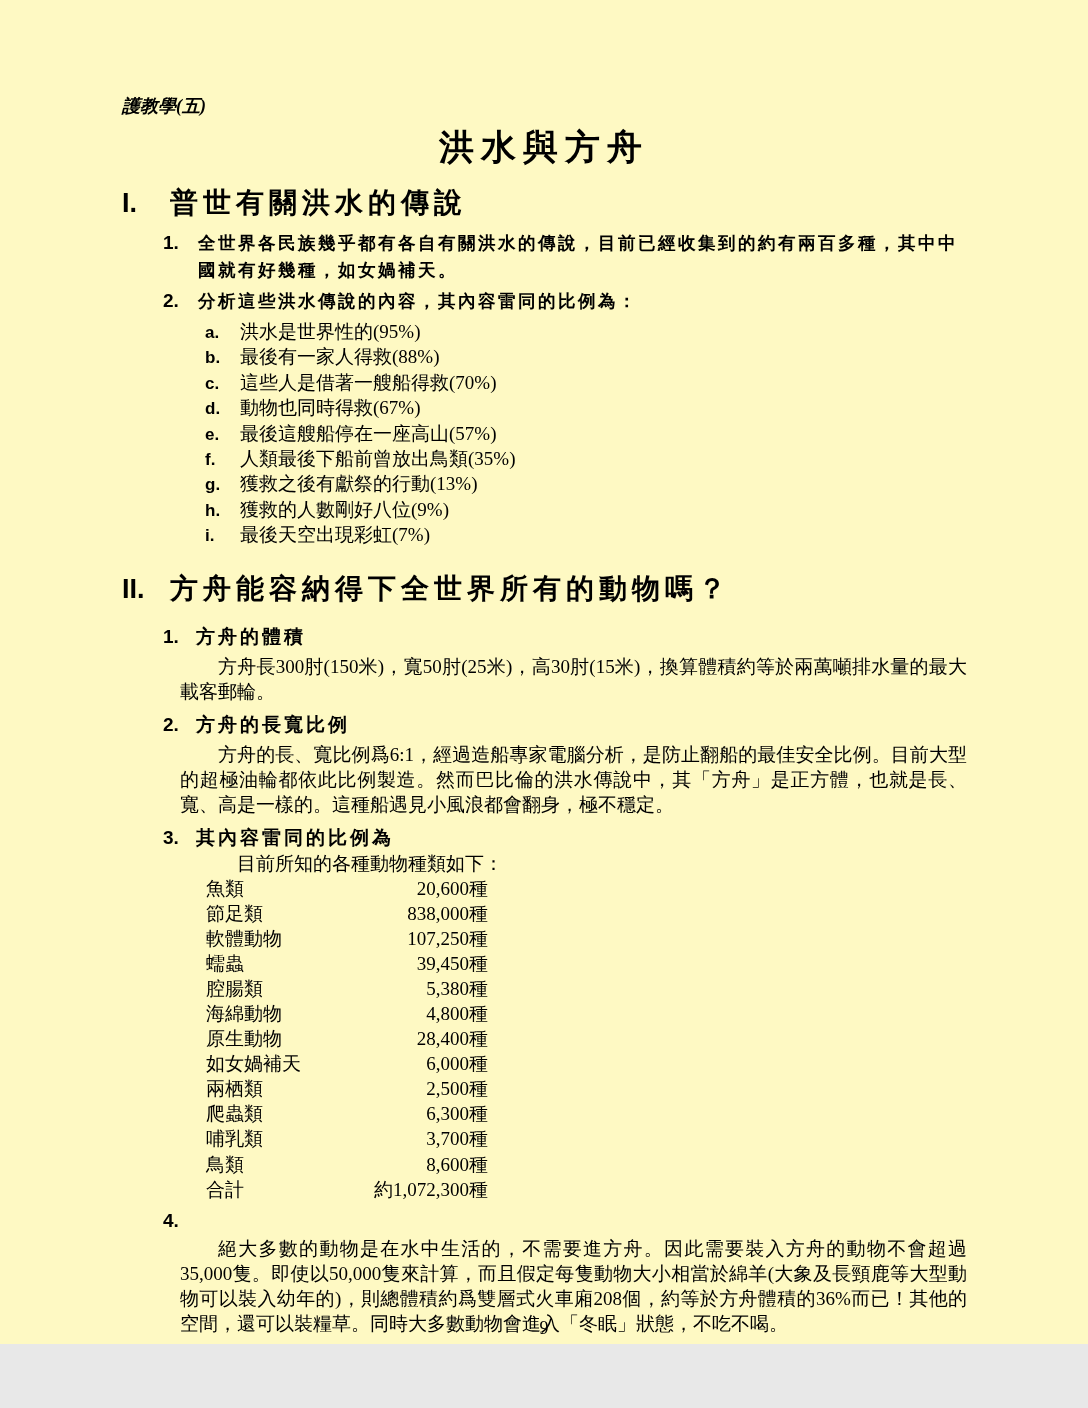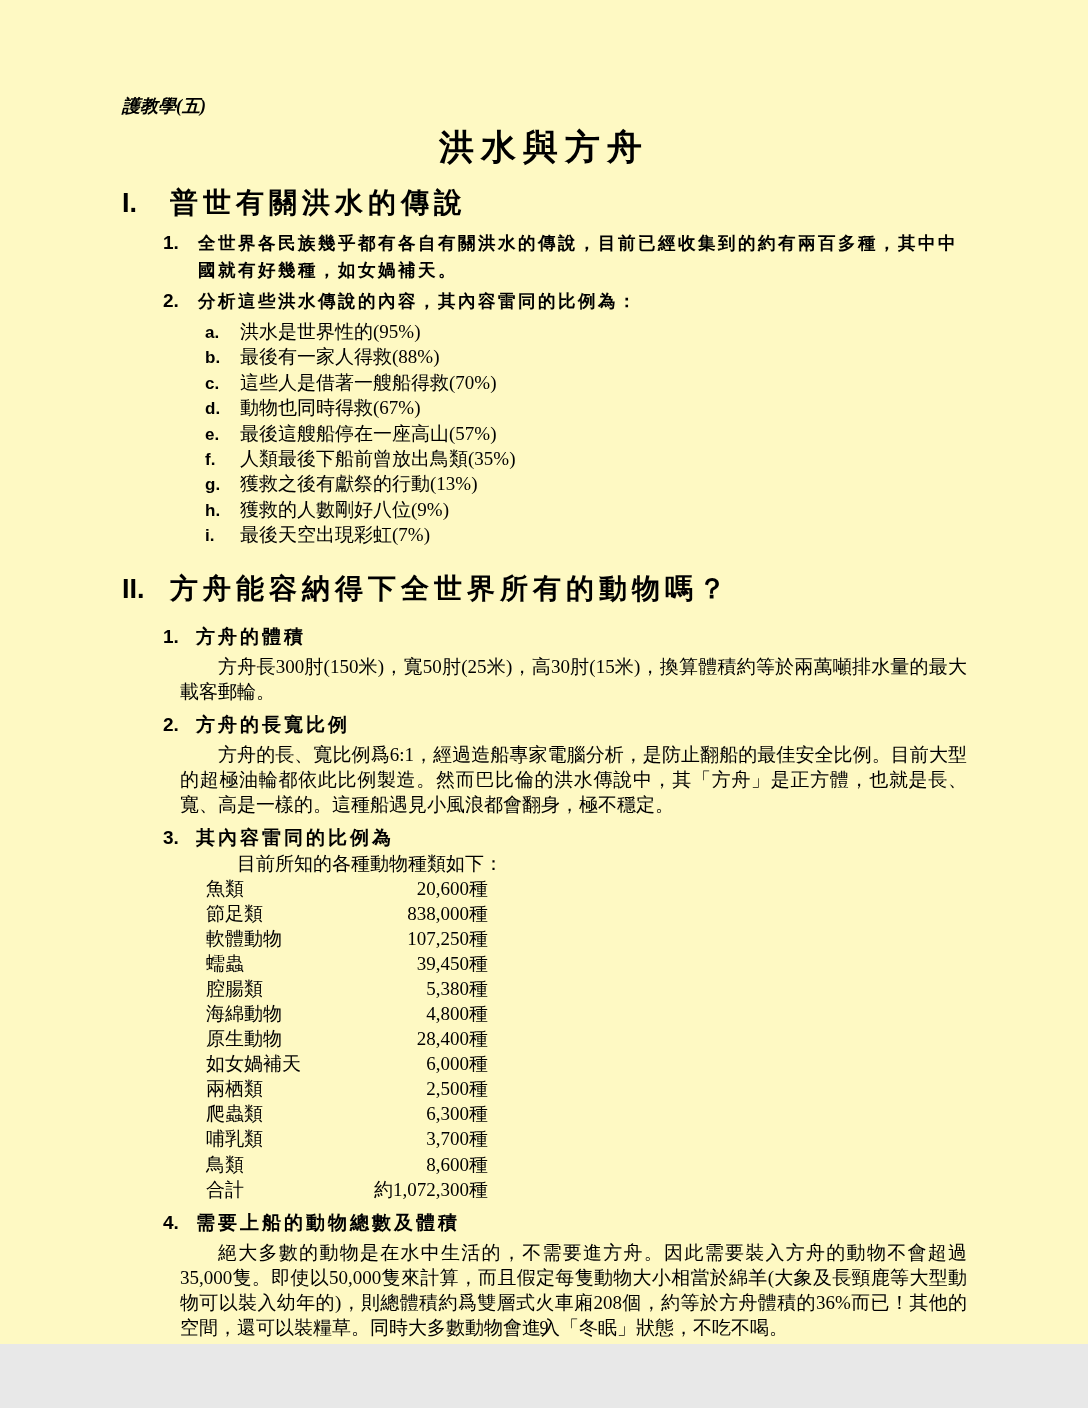--- a/index.html
+++ b/index.html
@@ -221,21 +221,20 @@
         <span class="a-value">8,600種</span>
       </div>
       <div class="a-row">
         <span class="a-label">合計</span>
         <span class="a-value">約1,072,300種</span>
       </div>
     </div>
 
     <div class="item-head mt8">
       <span class="inum">4.</span>
-      <span class="ihead">需要上船的動物總數及體積</span>
     </div>
     <div class="para mt4">絕大多數的動物是在水中生活的，不需要進方舟。因此需要裝入方舟的動物不會超過35,000隻。即使以50,000隻來計算，而且假定每隻動物大小相當於綿羊(大象及長頸鹿等大型動物可以裝入幼年的)，則總體積約爲雙層式火車廂208個，約等於方舟體積的36%而已！其他的空間，還可以裝糧草。同時大多數動物會進入「冬眠」狀態，不吃不喝。</div>
 
   </div>
 
   <div class="page-num">9</div>
 
 </div>
 
 </body></html>

